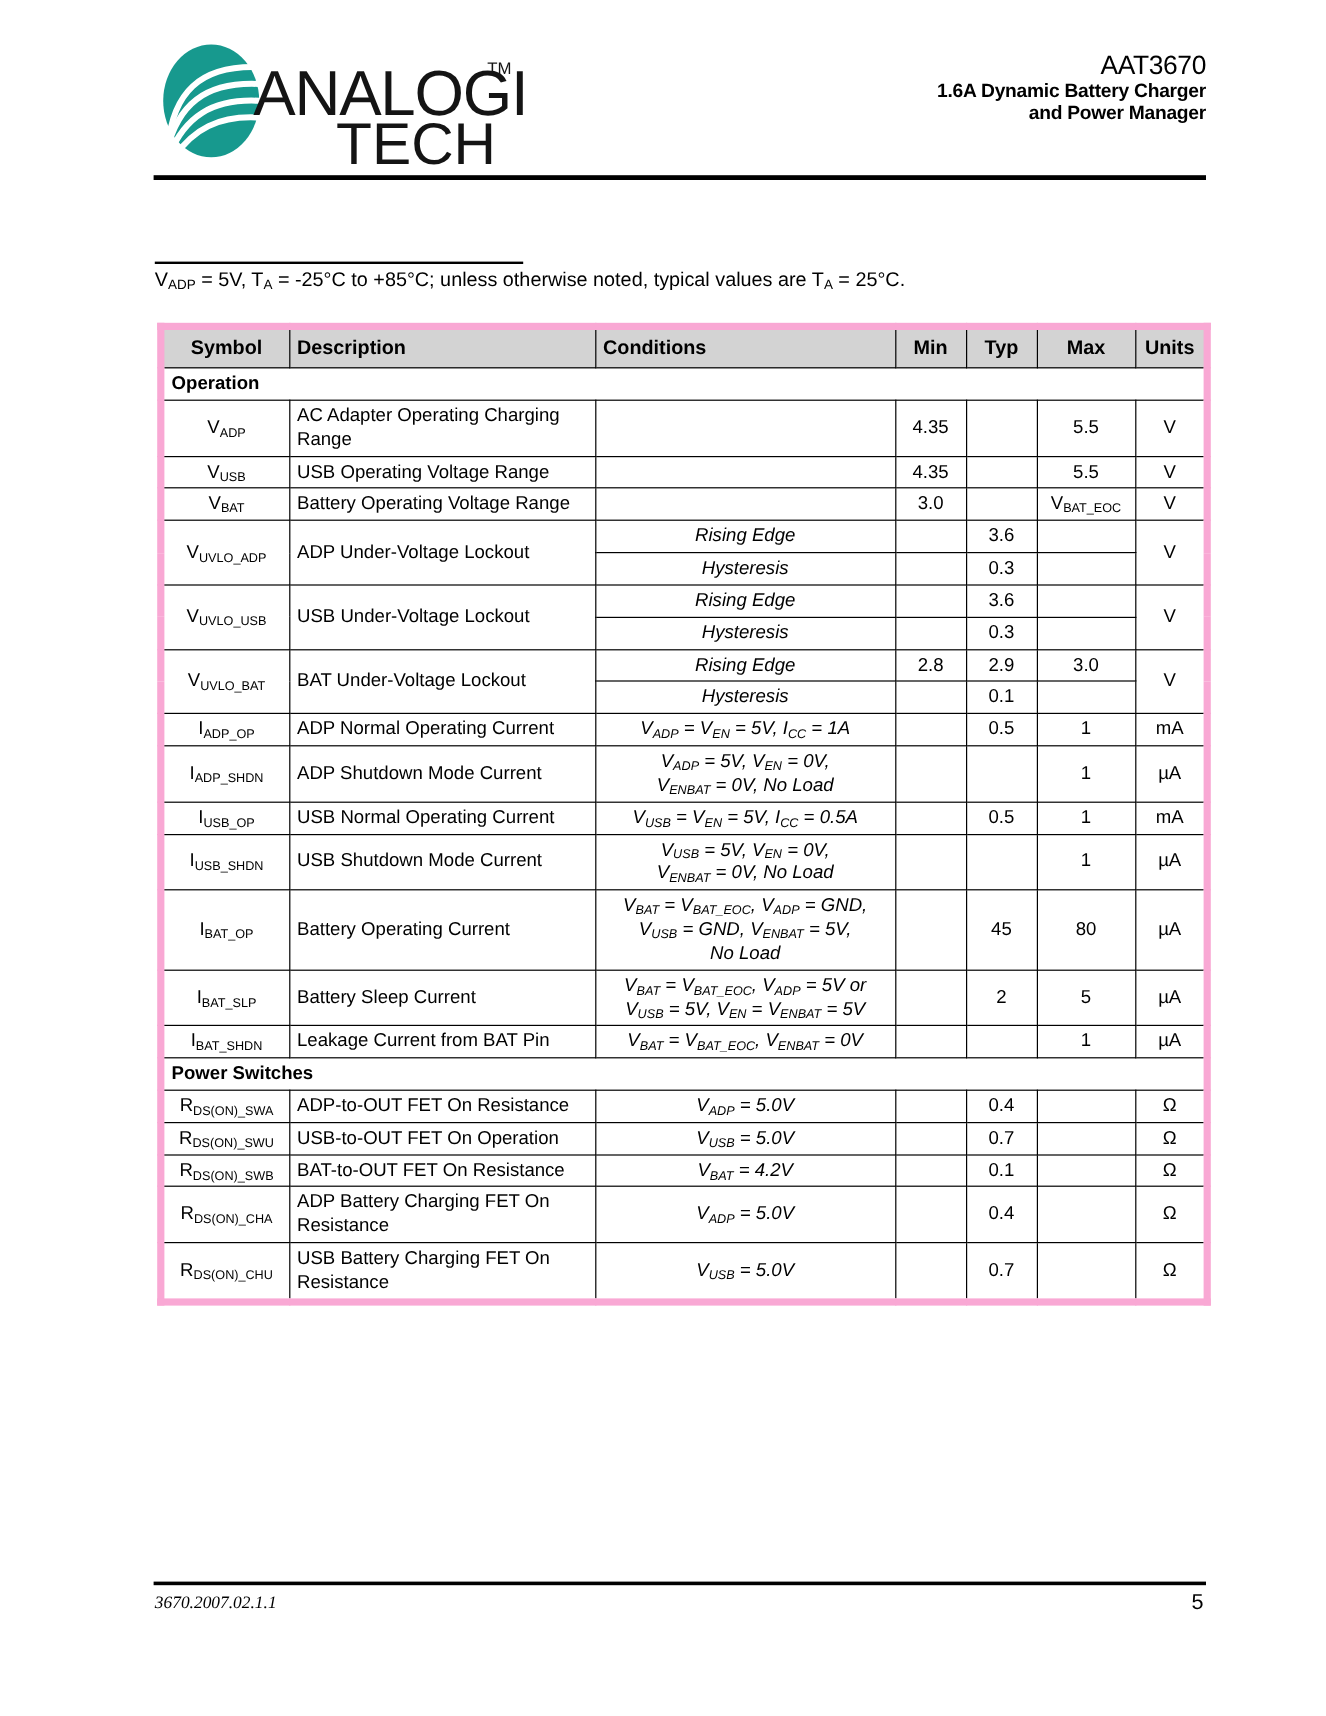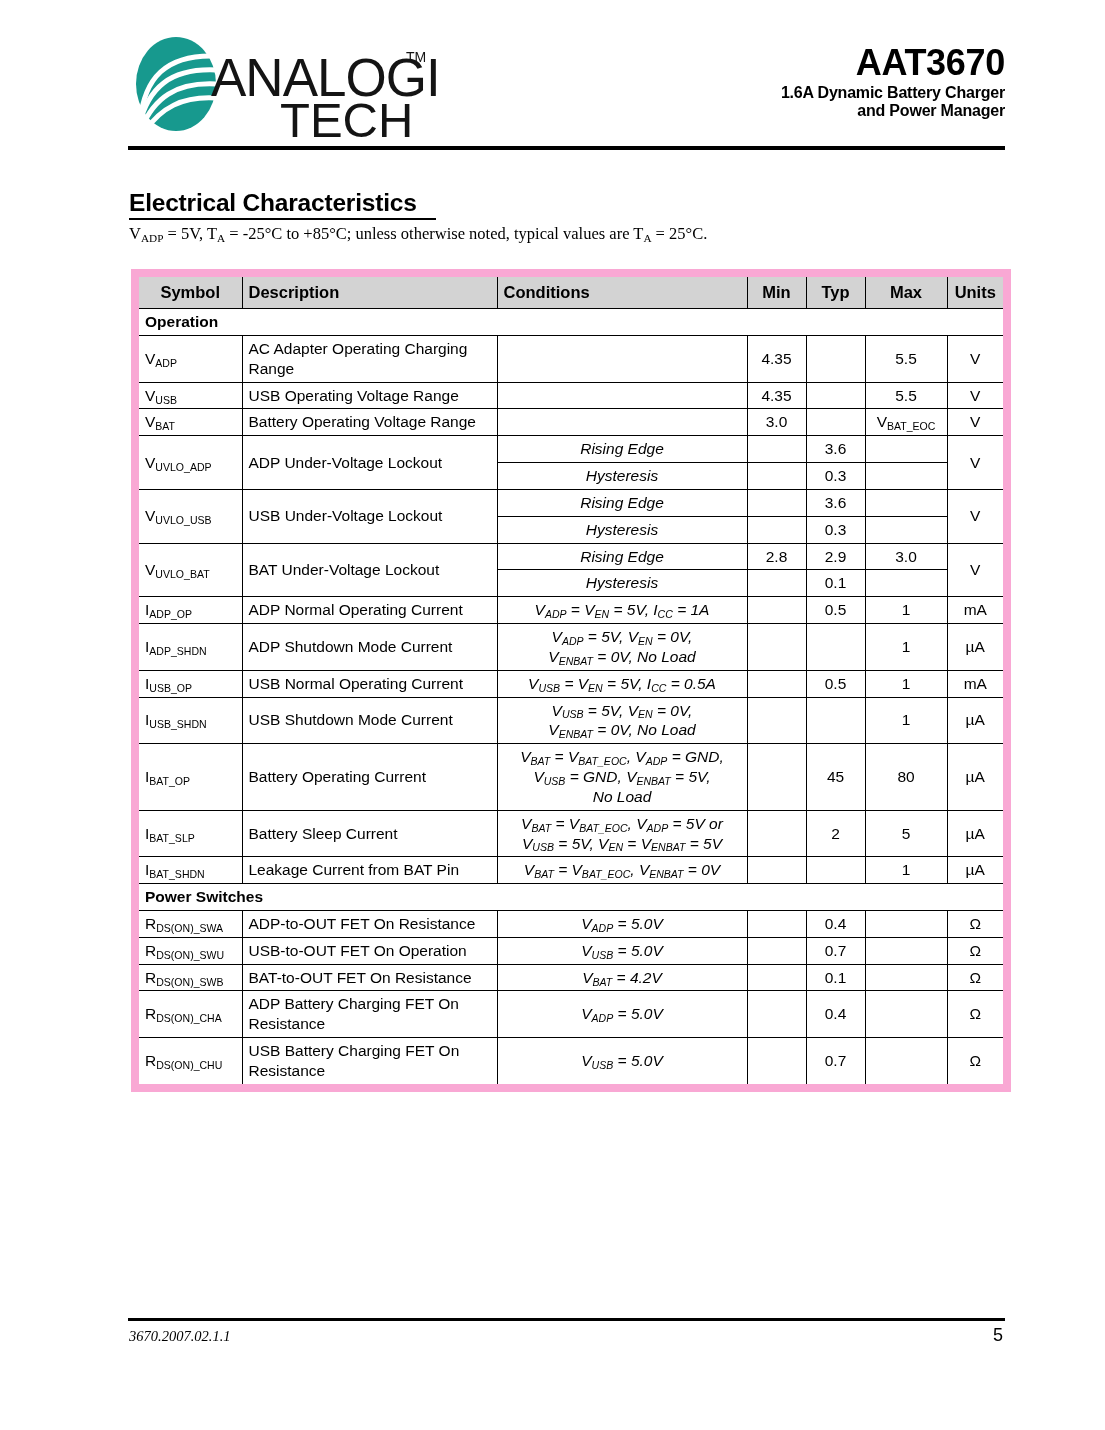--- a/index.html
+++ b/index.html
@@ -41,22 +41,22 @@
   .logo-svg { display: block; }
 
   .header-titles {
     position: absolute;
     right: 0;
     top: 10px;
     text-align: right;
     line-height: 1.16;
   }
   .part-number {
-    font-size: 36px;
-    font-weight: bold;
+    font-size: 22px;
+    font-weight: normal;
     letter-spacing: -0.3px;
     white-space: nowrap;
   }
   .part-sub {
     font-size: 16px;
     font-weight: bold;
     letter-spacing: -0.2px;
     white-space: nowrap;
   }
 
@@ -85,21 +85,20 @@
     width: 307px;
     height: 2px;
     background: #000000;
   }
   .section-note {
     position: absolute;
     left: 129px;
     top: 224px;
     font-size: 16.5px;
     white-space: nowrap;
-    font-family: Liberation Serif, serif;
   }
 
   sub {
     font-size: 0.68em;
     vertical-align: baseline;
     position: relative;
     bottom: -0.28em;
     line-height: 0;
   }
 
@@ -124,36 +123,36 @@
     background: #d3d3d3;
     font-weight: bold;
     font-size: 16.5px;
     padding-top: 5px;
     padding-bottom: 5px;
   }
   .th-symbol { text-align: center; }
   .th-desc, .th-cond { text-align: left; }
   .th-num, .th-units { text-align: center; margin-left: 28px; }
 
-  .c-symbol   { text-align: left; }
+  .c-symbol   { text-align: center; }
   .c-desc     { text-align: left; }
   .c-cond     { text-align: center; font-style: italic; }
   .c-num      { text-align: center; }
   .c-units    { text-align: center; }
 
   .group-row td {
     font-weight: bold;
     text-align: left;
     padding-top: 3px;
     padding-bottom: 3px;
   }
 
   
   .spec-table {
-    border: 8px solid #f9a8d4;
+    border: 6px solid #f9a8d4;
   }
 
   
   .footer-rule {
     position: absolute;
     left: 128px;
     top: 1318px;
     width: 877px;
     height: 3px;
     background: #000000;
@@ -201,21 +200,20 @@
     </div>
 
     <div class="header-titles">
       <div class="part-number">AAT3670</div>
       <div class="part-sub">1.6A Dynamic Battery Charger</div>
       <div class="part-sub">and Power Manager</div>
     </div>
   </div>
   <div class="header-rule"></div>
 
-  <div class="section-title">Electrical Characteristics</div>
   <div class="section-underline"></div>
   <div class="section-note">
     <span>V</span><sub>ADP</sub><span> = 5V, T</span><sub>A</sub><span> = -25°C to +85°C; unless otherwise noted, typical values are T</span><sub>A</sub><span> = 25°C.</span>
   </div>
 
   <table class="spec-table">
     <colgroup>
       <col style="width:107px">
       <col style="width:255px">
       <col style="width:250px">

